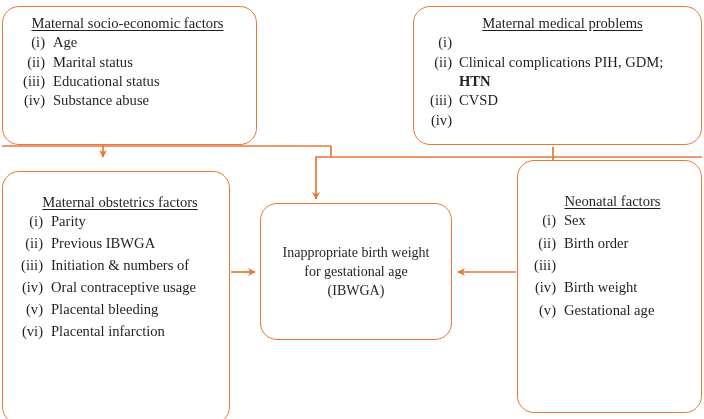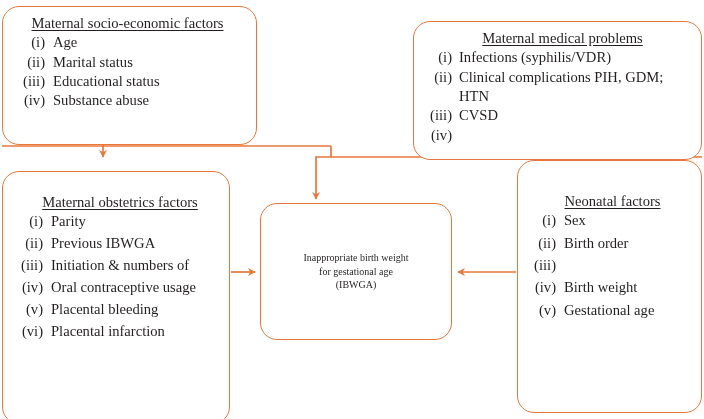--- a/index.html
+++ b/index.html
@@ -49,37 +49,37 @@
     white-space:nowrap;
   }
   .txt{flex:1 1 auto;}
 
   
   #box-socio{left:2px;top:6px;width:255px;height:139px;padding:8px 8px 0 8px;}
   #box-socio .box-title{margin-left:-4px;}
   #box-socio .num{width:34px;margin-right:8px;}
 
   
-  #box-medical{left:413px;top:21px;width:289px;height:139px;padding:8px 6px 0 6px;}
+  #box-medical{left:413px;top:6px;width:289px;height:139px;padding:8px 6px 0 6px;}
   #box-medical .num{width:32px;margin-right:7px;}
   #box-medical .box-title{margin-left:10px;}
-  #box-medical .cont{margin-left:39px;}
+  #box-medical .cont{margin-left:39px;font-weight:bold;}
 
   
   #box-obstetrics{left:2px;top:160px;width:228px;height:253px;padding:22px 6px 0 6px;margin-top:11px;}
   #box-obstetrics .num{width:34px;margin-right:8px;}
   #box-obstetrics .box-title{margin-left:8px;}
   #box-obstetrics ol.items li{margin-bottom:2.5px;}
   #box-obstetrics .cont{margin-left:42px;}
 
   
   #box-center{left:260px;top:203px;width:192px;height:137px;
     display:flex;align-items:center;justify-content:center;}
   #box-center .center-text{
-    text-align:center;font-size:10px;line-height:1.36;padding:0 8px;
+    text-align:center;font-size:14px;line-height:1.36;padding:0 8px;
   }
 
   
   #box-neonatal{left:517px;top:160px;width:185px;height:253px;padding:32px 6px 0 6px;}
   #box-neonatal .num{width:32px;margin-right:8px;}
   #box-neonatal .box-title{margin-left:6px;}
   #box-neonatal ol.items li{margin-bottom:3px;}
 </style>
 </head>
 <body>
@@ -139,21 +139,20 @@
         <span class="txt">Substance abuse</span>
       </li>
     </ol>
   </div>
 
   <div class="box" id="box-medical">
     <div class="box-title">Maternal medical problems</div>
     <ol class="items">
       <li>
         <span class="num">(i)</span>
-        <span class="txt">Infections (syphilis/VDR)</span>
       </li>
       <li>
         <span class="num">(ii)</span>
         <span class="txt">Clinical complications PIH, GDM;</span>
       </li>
       <li>
         <span class="cont">HTN</span>
       </li>
       <li>
         <span class="num">(iii)</span>

